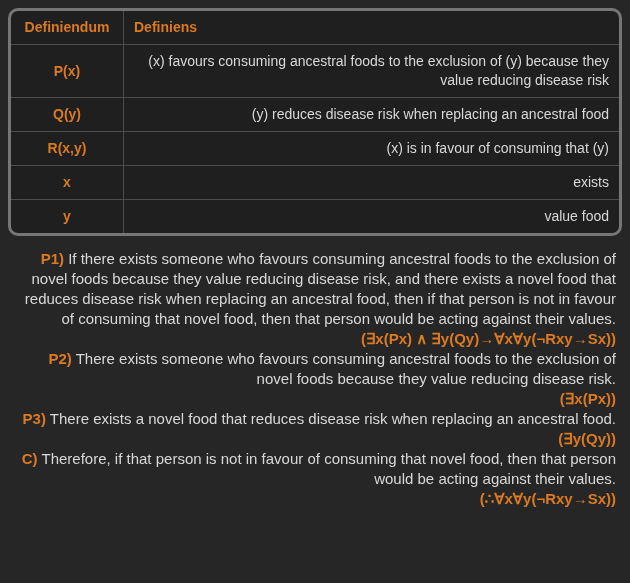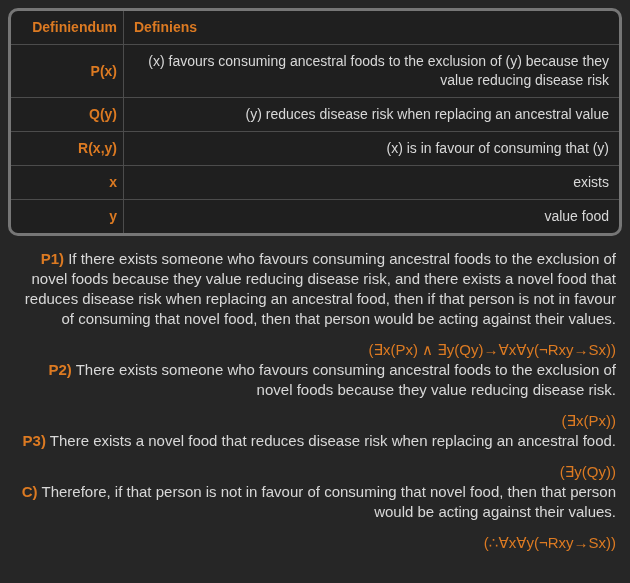--- a/index.html
+++ b/index.html
@@ -30,21 +30,21 @@
     font-size: 14px;
     line-height: 19px;
     vertical-align: middle;
   }
   tr > :first-child { border-left: none; }
   tr > :last-child { border-right: none; }
   thead th { border-top: none; }
   tbody tr:last-child td { border-bottom: none; }
   th.term, td.term {
     width: 100px;
-    text-align: right;
+    text-align: center;
     color: #dc7a22;
     font-weight: bold;
     padding: 7px 6px;
   }
   th.def {
     text-align: left;
     color: #dc7a22;
     font-weight: bold;
     padding: 7px 10px;
   }
@@ -64,43 +64,42 @@
   }
   .premise, .formula {
     margin: 0;
   }
   .premise-label {
     color: #dc7a22;
     font-weight: bold;
   }
   .formula {
     color: #dc7a22;
-    font-weight: normal;
-    margin-top: 11px;
+    font-weight: bold;
   }
 </style>
 </head>
 <body>
 
 <div class="table-wrap">
   <table>
     <thead>
       <tr>
         <th class="term">Definiendum</th>
         <th class="def">Definiens</th>
       </tr>
     </thead>
     <tbody>
       <tr>
         <td class="term">P(x)</td>
         <td class="def">(x) favours consuming ancestral foods to the exclusion of (y) because they value reducing disease risk</td>
       </tr>
       <tr>
         <td class="term">Q(y)</td>
-        <td class="def">(y) reduces disease risk when replacing an ancestral value</td>
+        <td class="def">(y) reduces disease risk when replacing an ancestral food</td>
       </tr>
       <tr>
         <td class="term">R(x,y)</td>
         <td class="def">(x) is in favour of consuming that (y)</td>
       </tr>
       <tr>
         <td class="term">x</td>
         <td class="def">exists</td>
       </tr>
       <tr>

